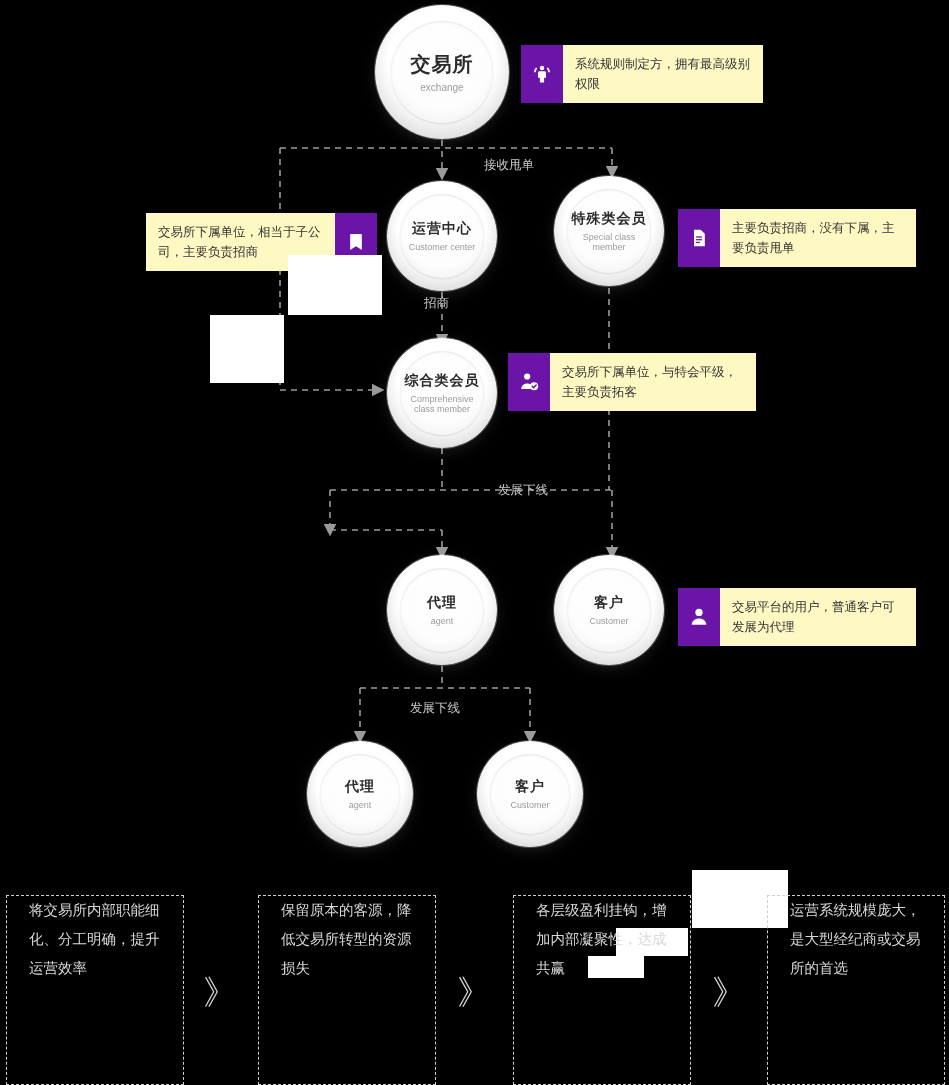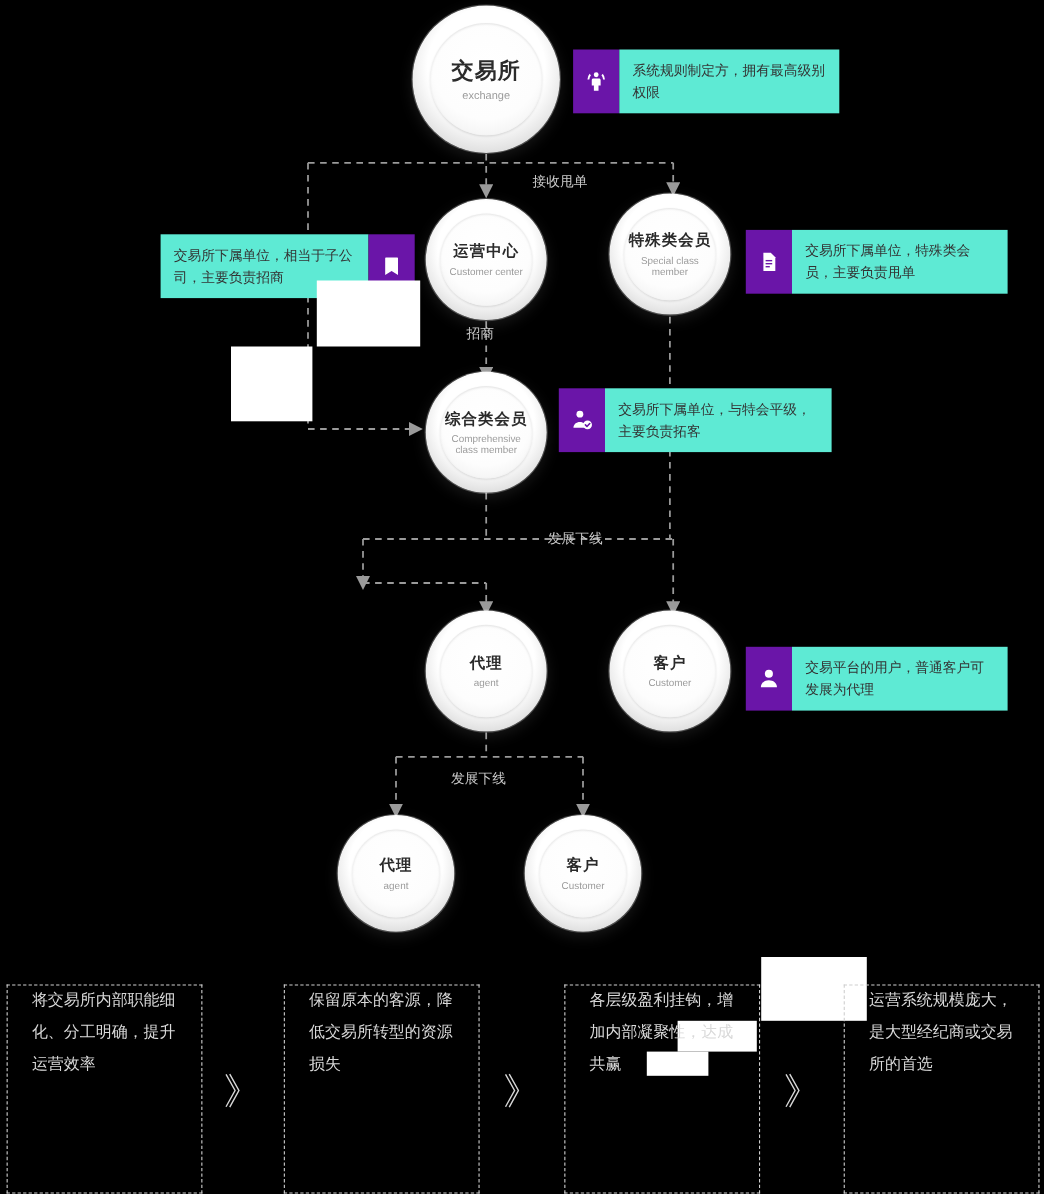--- a/index.html
+++ b/index.html
@@ -49,21 +49,21 @@
 
   
   .callout { position:absolute; display:flex; align-items:stretch; }
   .callout .icon {
     width:42px; min-width:42px;
     background:#6a15a8;
     display:flex; align-items:center; justify-content:center;
   }
   .callout .icon svg { display:block; }
   .callout .txt {
-    background:#5eead4;
+    background:#fef9c3;
     color:#333333;
     font-size:12.5px;
     line-height:1.6;
     padding:9px 12px;
     display:flex; align-items:center;
   }
   .callout.left .txt { justify-content:flex-start; }
 
   
   .edgelabel {
@@ -213,21 +213,21 @@
 
   <div class="callout" style="left:678px; top:209px; width:238px;">
     <div class="icon">
       <svg width="20" height="22" viewBox="0 0 24 24" fill="#ffffff">
         <path d="M6 2h8l5 5v15H6z"></path>
         <rect x="8.4" y="10" width="7.2" height="1.5" fill="#6a15a8"></rect>
         <rect x="8.4" y="13.3" width="7.2" height="1.5" fill="#6a15a8"></rect>
         <rect x="8.4" y="16.6" width="4.6" height="1.5" fill="#6a15a8"></rect>
       </svg>
     </div>
-    <div class="txt">交易所下属单位，特殊类会员，主要负责甩单</div>
+    <div class="txt">主要负责招商，没有下属，主要负责甩单</div>
   </div>
 
   <div class="callout" style="left:508px; top:353px; width:248px;">
     <div class="icon">
       <svg width="22" height="22" viewBox="0 0 24 24" fill="#ffffff">
         <circle cx="10" cy="6" r="3.4"></circle>
         <path d="M3.6 19.5c0-3.5 2.9-5.8 6.4-5.8s6.4 2.3 6.4 5.8z"></path>
         <circle cx="17.6" cy="16.6" r="4.4" fill="#ffffff"></circle>
         <path d="M15.5 16.7l1.5 1.5 2.8-2.9" stroke="#6a15a8" stroke-width="1.6" fill="none" stroke-linecap="round" stroke-linejoin="round"></path>
       </svg>

